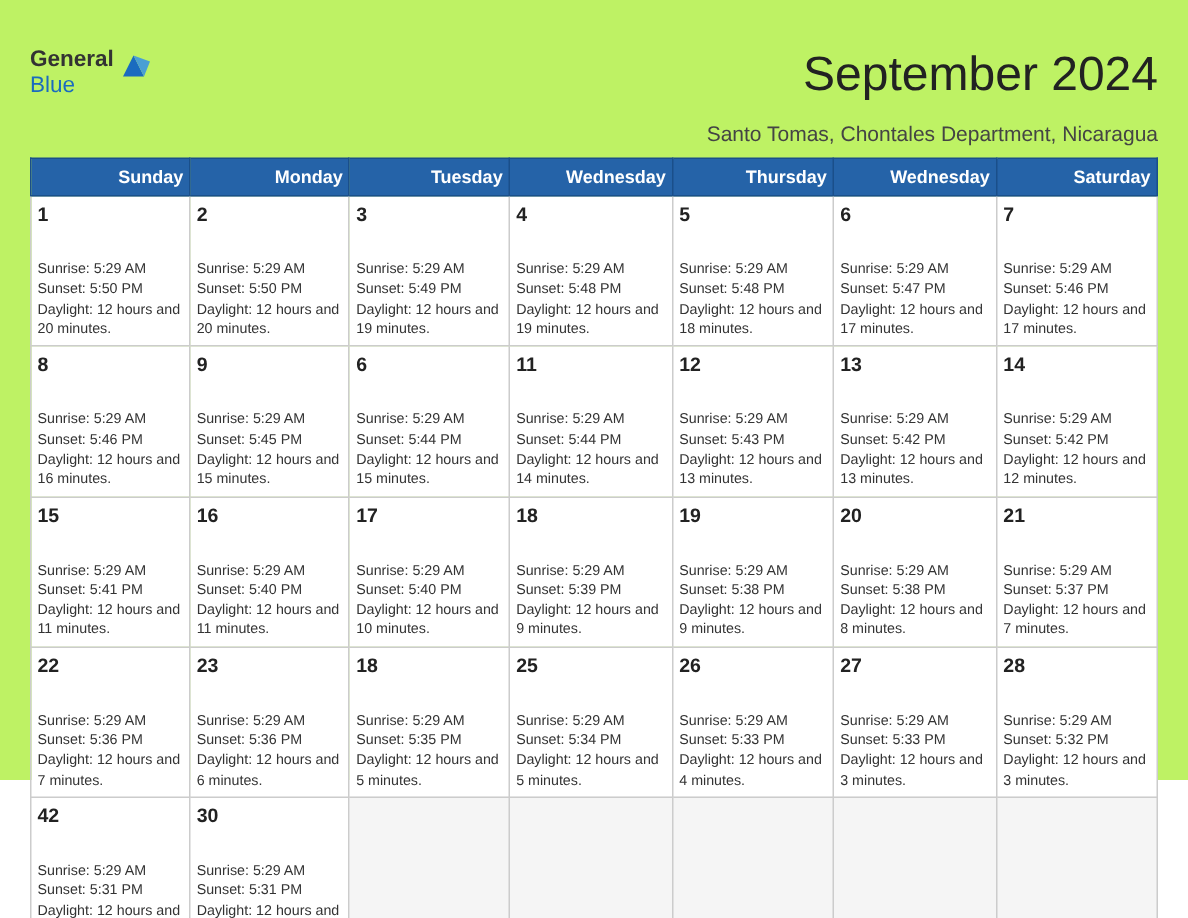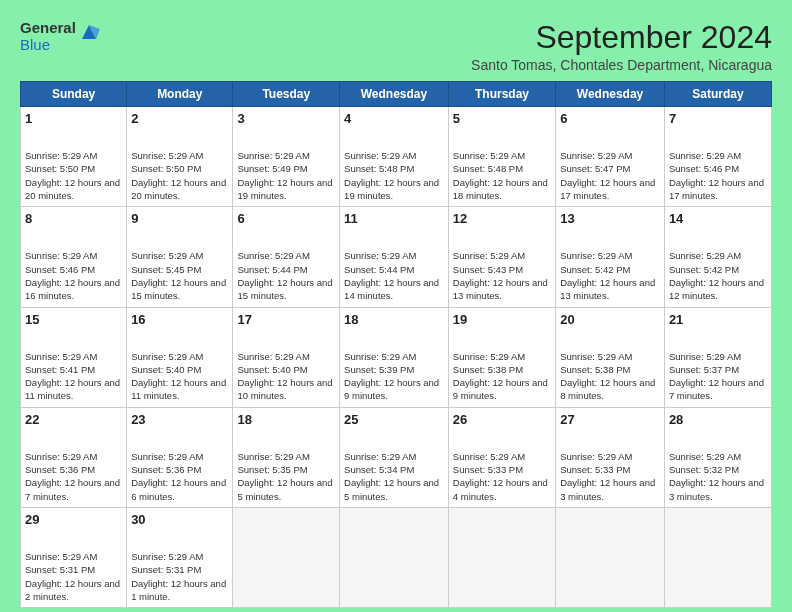--- a/index.html
+++ b/index.html
@@ -5,23 +5,23 @@
     * { margin: 0; padding: 0; box-sizing: border-box; }
     body {
       font-family: Arial, sans-serif;
       background: #fff;
       width: 792px;
       height: 612px;
       overflow: hidden;
     }
     .page {
       width: 792px;
-      height: 612px;
-      padding: 20px 20px;
-      background: #86efac;
+      height: 520px;
+      padding: 32px 20px;
+      background: #bef264;
     }
     .header-row {
       display: flex;
       align-items: flex-start;
       margin-bottom: 4px;
     }
     .logo {
       width: 80px;
       flex-shrink: 0;
     }
@@ -36,33 +36,33 @@
     }
     .month-title {
       font-size: 32px;
       font-weight: normal;
       color: #222;
       line-height: 1.1;
     }
     .subtitle {
       font-size: 14px;
       color: #444;
-      margin-top: 2px;
+      margin-top: 14px;
     }
     .calendar {
       width: 100%;
       border-collapse: collapse;
       margin-top: 8px;
       font-size: 10px;
     }
     .calendar th {
       background: #2563a8;
       color: #fff;
       padding: 5px 4px;
-      text-align: center;
+      text-align: right;
       font-size: 12px;
       font-weight: bold;
       border: 1px solid #1a4f8a;
     }
     .calendar td {
       border: 1px solid #ccc;
       vertical-align: top;
       padding: 4px 4px 4px 4px;
       width: 113px;
       min-height: 80px;
@@ -236,21 +236,21 @@
             <span class="day-num">27</span>
             <div class="day-info">Sunrise: 5:29 AM<br>Sunset: 5:33 PM<br>Daylight: 12 hours and 3 minutes.</div>
           </td>
           <td>
             <span class="day-num">28</span>
             <div class="day-info">Sunrise: 5:29 AM<br>Sunset: 5:32 PM<br>Daylight: 12 hours and 3 minutes.</div>
           </td>
         </tr>
         <tr>
           <td>
-            <span class="day-num">29</span>
+            <span class="day-num">42</span>
             <div class="day-info">Sunrise: 5:29 AM<br>Sunset: 5:31 PM<br>Daylight: 12 hours and 2 minutes.</div>
           </td>
           <td>
             <span class="day-num">30</span>
             <div class="day-info">Sunrise: 5:29 AM<br>Sunset: 5:31 PM<br>Daylight: 12 hours and 1 minute.</div>
           </td>
           <td class="empty"></td>
           <td class="empty"></td>
           <td class="empty"></td>
           <td class="empty"></td>

